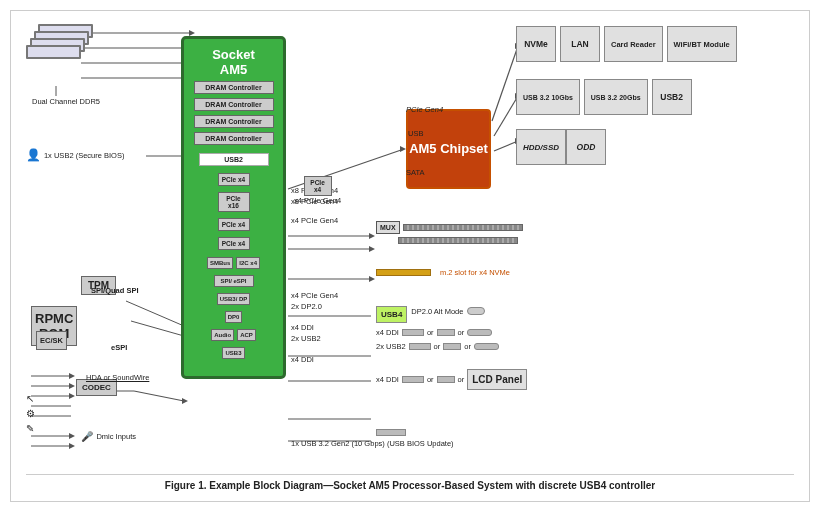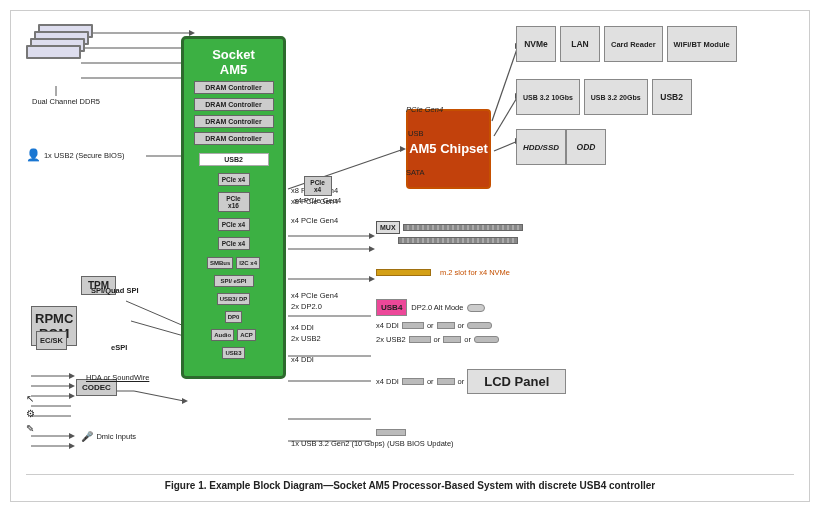--- a/index.html
+++ b/index.html
@@ -28,22 +28,22 @@
       text-align: center;
       min-width: 40px;
       min-height: 36px;
       display: flex;
       align-items: center;
       justify-content: center;
     }
     .connector-lcd {
       border: 1.5px solid #888;
       background: #e0e0e0;
-      padding: 4px 16px;
-      font-size: 13px;
+      padding: 4px 4px;
+      font-size: 10px;
       font-weight: bold;
       text-align: center;
       min-width: 35px;
       display: inline-flex;
       align-items: center;
       justify-content: center;
     }
 
     
     .mux-box {
@@ -51,26 +51,27 @@
       background: #ddd;
       padding: 2px 3px;
       font-size: 7px;
       font-weight: bold;
       display: inline-block;
     }
 
     
     .usb4-box {
       border: 1.5px solid #888;
-      background: #ec4899;
+      background: #bef264;
       padding: 3px 4px;
       font-size: 8px;
       font-weight: bold;
       text-align: center;
       display: inline-block;
+      margin-top: 7px;
     }
 
     
     .caption {
       margin-top: 8px;
       font-size: 10px;
       font-weight: bold;
       text-align: center;
       border-top: 1px solid #ccc;
       padding-top: 5px;

